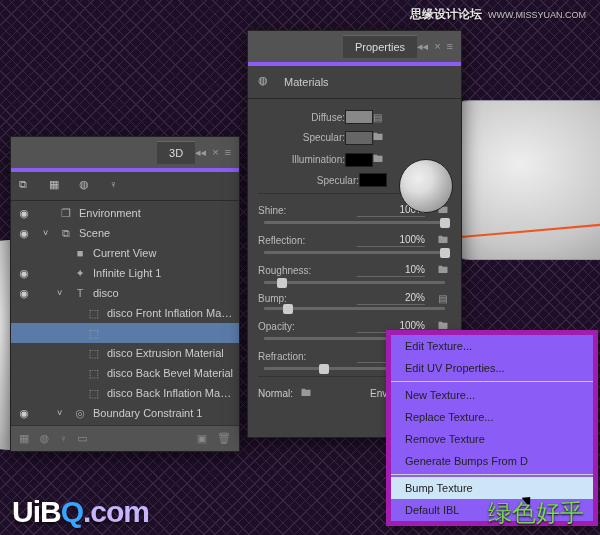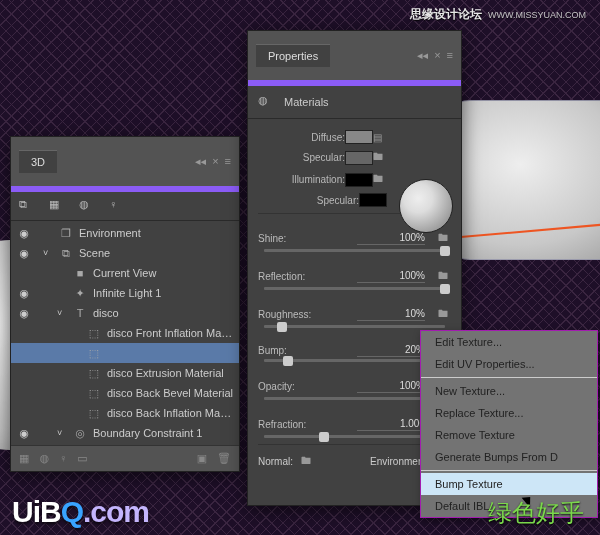--- a/index.html
+++ b/index.html
@@ -33,22 +33,22 @@
   transform: rotate(-5deg);
 }
 
 
 .panel {
   position: absolute; background: #535353; border: 1px solid #222;
   box-shadow: 0 4px 18px rgba(0,0,0,0.6);
   color: #ccc; font-size: 11px;
 }
 .panel-header {
-  background: #535353; padding: 13px 8px; display: flex; align-items: center;
-  justify-content: space-between; border-bottom: 6px solid #8b5cf6;
+  background: #535353; padding: 4px 8px; display: flex; align-items: center;
+  justify-content: flex-end; border-bottom: 4px solid #8b5cf6;
 }
 .panel-tabs-row { display: flex; align-items: center; }
 .panel-tab {
   background: #414141; padding: 5px 12px; color: #ddd; border-top: 1px solid #666;
 }
 .panel-controls { display: flex; gap: 6px; color: #999; }
 .panel-controls span { cursor: pointer; }
 
 
 #panel-3d { left: 10px; top: 136px; width: 230px; }
@@ -89,42 +89,42 @@
 .swatch { width: 28px; height: 14px; border: 1px solid #222; }
 .folder-ic { width: 14px; color: #999; }
 .mini-ic { width: 14px; color: #999; }
 .texture-preview {
   position: absolute; right: 8px; top: 60px; width: 54px; height: 54px;
   background: radial-gradient(circle at 35% 35%, #eee 0%, #ddd 30%, #888 90%);
   border: 1px solid #222; border-radius: 50%;
 }
 .divider { border-top: 1px solid #333; margin: 6px 0; }
 
-.slider-row { display: flex; align-items: center; gap: 6px; margin: 16px 0 2px; font-size: 10px; }
+.slider-row { display: flex; align-items: center; gap: 6px; margin: 8px 0 2px; font-size: 10px; }
 .slider-row label { width: 64px; color: #bbb; }
 .slider-val {
   width: 68px; text-align: right; color: #ddd;
   border-bottom: 1px solid #666; padding-bottom: 1px; margin-right: 4px;
 }
 .slider-track {
   height: 3px; background: #666; position: relative; margin: 0 6px 6px;
   border-radius: 1px;
 }
 .slider-knob {
   position: absolute; top: -3px; width: 10px; height: 10px;
   background: #ccc; border-radius: 2px; transform: translateX(-50%);
 }
 .slider-end { width: 16px; color: #999; text-align: center; }
 
 .props-foot-row { display: flex; align-items: center; gap: 8px; margin-top: 8px; font-size: 10px; }
 
 
 .context-menu {
-  position: absolute; right: 2px; top: 330px; width: 178px;
-  background: #737373; border: 1px solid #a21caf; box-shadow: 2px 3px 8px rgba(0,0,0,0.4);
+  position: absolute; right: 2px; top: 330px; width: 212px;
+  background: #8b5cf6; border: 5px solid #a21caf; box-shadow: 2px 3px 8px rgba(0,0,0,0.4);
   font-size: 11px; color: #222;
 }
 .menu-item { padding: 5px 14px; cursor: pointer; white-space: nowrap; overflow: hidden; }
 .menu-item:hover, .menu-item.hover { background: #cde6f7; }
 .menu-sep { border-top: 1px solid #ccc; margin: 2px 0; }
 
 
 .wm-top {
   position: absolute; right: 14px; top: 6px; color: #e8e8e8; font-size: 12px;
   font-weight: bold; text-shadow: 0 1px 1px #000;

